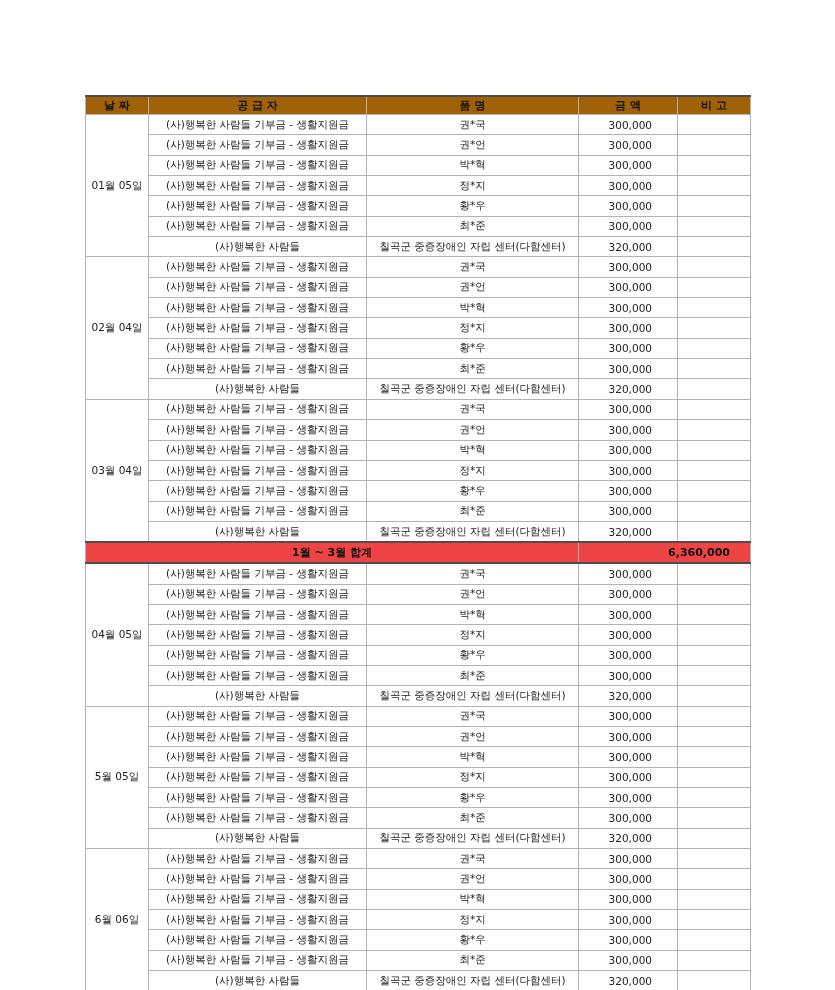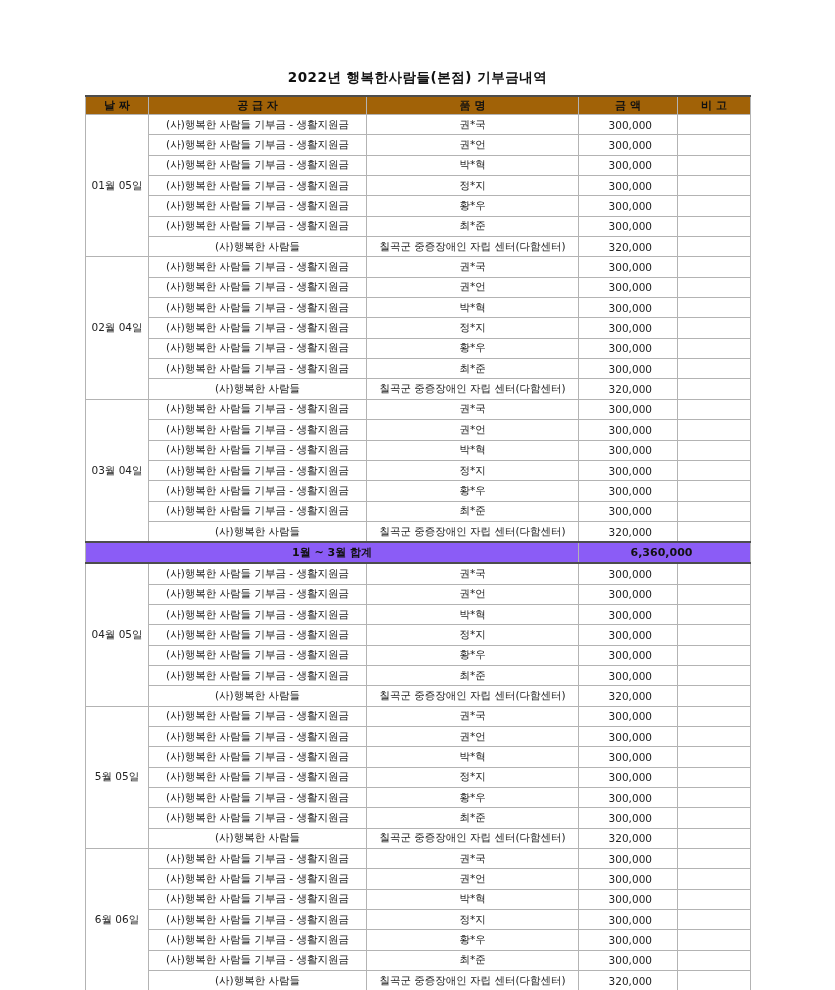--- a/index.html
+++ b/index.html
@@ -69,40 +69,40 @@
   td.supplier-cell, td.item-cell {
     font-size: 10.5px;
   }
   td.amount-cell {
     text-align: right;
     padding-right: 25px;
     font-size: 10.5px;
     color: #222;
   }
   tr.subtotal-row td {
-    background: #8b5cf6;
+    background: #ef4444;
     height: 19px;
     font-weight: bold;
     border-top: 2px solid #4d4d4d;
     border-bottom: 2px solid #4d4d4d;
     color: #111;
     margin-top: 29px;
   }
   td.subtotal-label { text-align: center; font-size: 11px; }
   td.subtotal-amount {
-    padding-right: 8px;
+    text-align: right;
+    padding-right: 20px;
     font-size: 11px;
   }
 </style>
 </head>
 <body>
 
 <div class="page">
 
-  <div class="doc-title">2022년 행복한사람들(본점) 기부금내역</div>
 
   <table class="donation-table">
     <colgroup>
       <col class="c-date">
       <col class="c-supplier">
       <col class="c-item">
       <col class="c-amount">
       <col class="c-remark">
     </colgroup>
     <thead>

